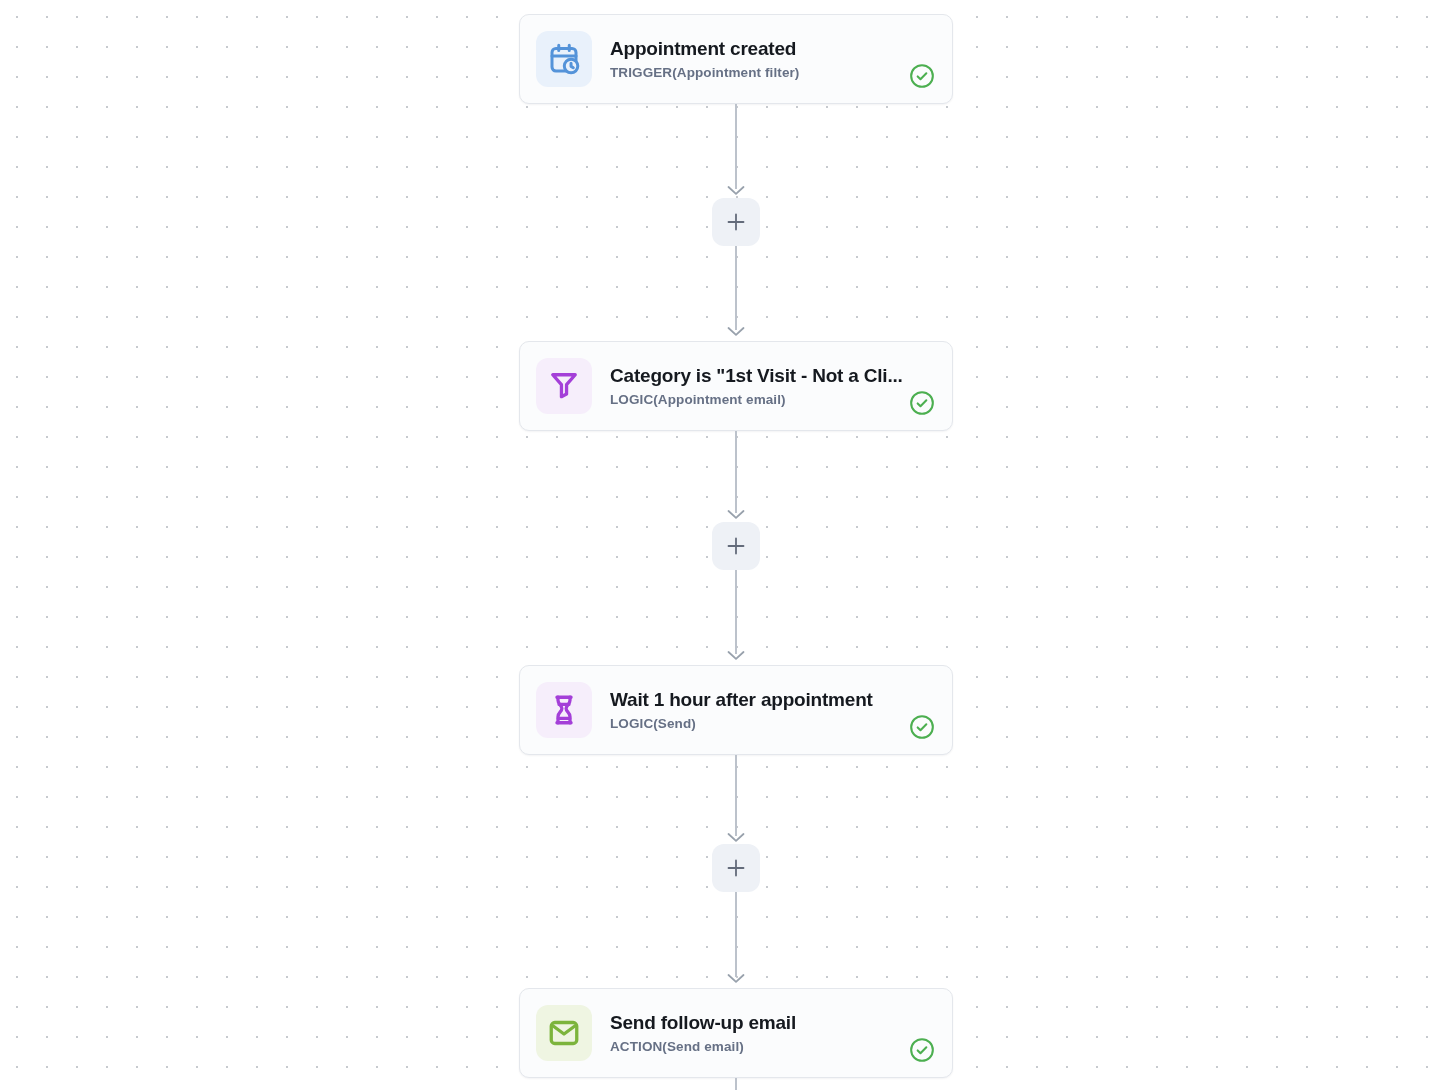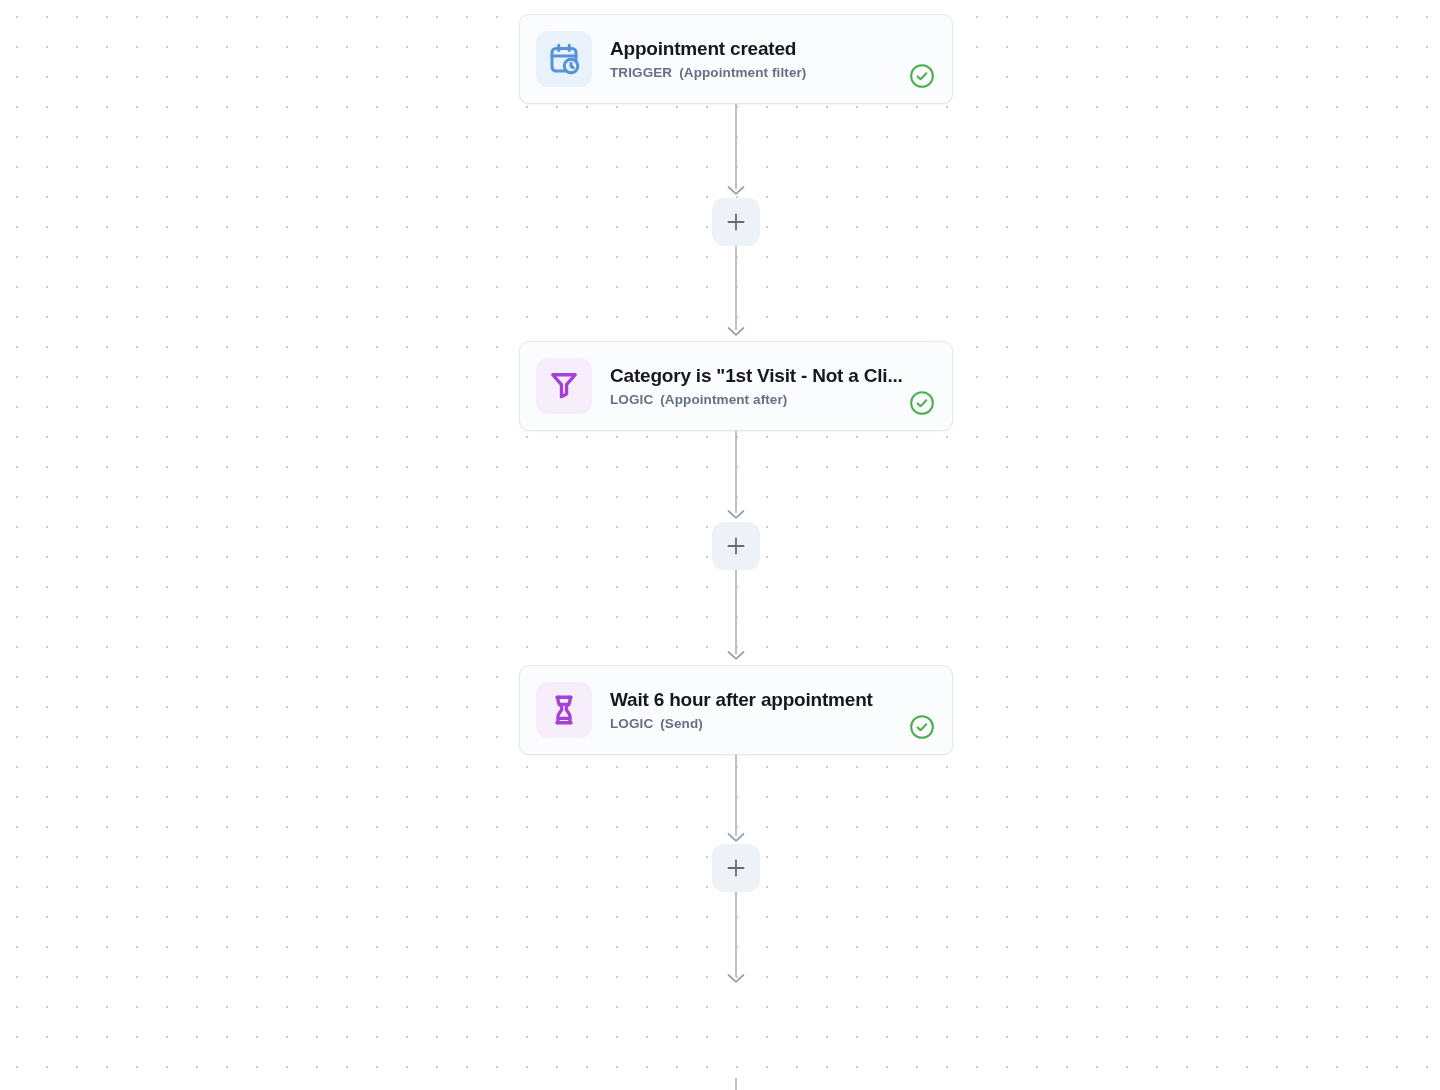--- a/index.html
+++ b/index.html
@@ -28,21 +28,21 @@
   .tile--blue   { background:#e9f1fb; color:#5493d9; }
   .tile--purple { background:#f6eefb; color:#a43fd8; }
   .tile--green  { background:#eff5e2; color:#7cb43c; }
   .node-text { margin-left:18px; display:flex; flex-direction:column; gap:5px; min-width:0; }
   .node-title {
     font-size:19px; font-weight:700; color:#15191f; letter-spacing:-0.2px;
     white-space:nowrap; overflow:hidden; text-overflow:ellipsis; max-width:332px;
   }
   .node-sub {
     font-size:13.5px; font-weight:700; color:#667085; letter-spacing:0.1px;
-    white-space:nowrap; display:flex; gap:7px;
+    white-space:nowrap; display:flex; 
   }
   .node-status { position:absolute; right:17px; bottom:14px; width:26px; height:26px; }
 
   
   .plus-btn {
     position:absolute; left:712px; width:48px; height:48px;
     background:#eef1f6; border:none; border-radius:12px;
     display:flex; align-items:center; justify-content:center; cursor:pointer;
   }
 
@@ -106,21 +106,21 @@
   <div class="node" style="top:341px">
     <div class="node-icon-tile tile--purple">
       <svg width="36" height="36" viewBox="0 0 24 24" fill="none" stroke="currentColor" stroke-width="2.2" stroke-linecap="round" stroke-linejoin="round">
         <path d="M4.5 4.5h15l-5.8 6.6v6.3l-3.4 1.7v-8z"></path>
       </svg>
     </div>
     <div class="node-text">
       <div class="node-title">Category is "1st Visit - Not a Cli...</div>
       <div class="node-sub">
         <span>LOGIC</span>
-        <span>(Appointment after)</span>
+        <span>(Appointment email)</span>
       </div>
     </div>
     <svg class="node-status" viewBox="0 0 24 24" fill="none" stroke="#4caf50" stroke-width="1.9" stroke-linecap="round" stroke-linejoin="round">
       <circle cx="12" cy="12" r="10"></circle>
       <path d="M8 12.4l2.6 2.6 5.4-5.5"></path>
     </svg>
   </div>
 
   <div class="connector" style="top:431px;height:88px">
     <div class="line"></div>
@@ -144,21 +144,21 @@
 
   <div class="node" style="top:665px">
     <div class="node-icon-tile tile--purple">
       <svg width="36" height="36" viewBox="0 0 24 24" fill="none" stroke="currentColor" stroke-width="2.2" stroke-linecap="round" stroke-linejoin="round">
         <path d="M7.3 3.5h9.4M7.3 20.5h9.4"></path>
         <path d="M8 3.5v2c0 3 2.6 3.4 2.6 5.5 0 2.1-2.6 2.5-2.6 5.5v4M16 3.5v2c0 3-2.6 3.4-2.6 5.5 0 2.1 2.6 2.5 2.6 5.5v4"></path>
         <path d="M8.7 8.3h6.6M8.2 17.6h7.6"></path>
       </svg>
     </div>
     <div class="node-text">
-      <div class="node-title">Wait 6 hour after appointment</div>
+      <div class="node-title">Wait 1 hour after appointment</div>
       <div class="node-sub">
         <span>LOGIC</span>
         <span>(Send)</span>
       </div>
     </div>
     <svg class="node-status" viewBox="0 0 24 24" fill="none" stroke="#4caf50" stroke-width="1.9" stroke-linecap="round" stroke-linejoin="round">
       <circle cx="12" cy="12" r="10"></circle>
       <path d="M8 12.4l2.6 2.6 5.4-5.5"></path>
     </svg>
   </div>
@@ -176,18 +176,37 @@
       </svg>
   </button>
 
   <div class="connector" style="top:892px;height:91px">
     <div class="line"></div>
     <svg class="chev" width="18" height="9" viewBox="0 0 18 9" fill="none" stroke="#98a1ac" stroke-width="1.8" stroke-linecap="round" stroke-linejoin="round">
         <path d="M1.5 1 L9 7.8 L16.5 1"></path>
       </svg>
   </div>
 
+  <div class="node" style="top:988px">
+    <div class="node-icon-tile tile--green">
+      <svg width="36" height="36" viewBox="0 0 24 24" fill="none" stroke="currentColor" stroke-width="2.2" stroke-linecap="round" stroke-linejoin="round">
+        <rect x="3.5" y="5" width="17" height="14" rx="2.4"></rect>
+        <path d="M5 7.5l7 5.2 7-5.2"></path>
+      </svg>
+    </div>
+    <div class="node-text">
+      <div class="node-title">Send follow-up email</div>
+      <div class="node-sub">
+        <span>ACTION</span>
+        <span>(Send email)</span>
+      </div>
+    </div>
+    <svg class="node-status" viewBox="0 0 24 24" fill="none" stroke="#4caf50" stroke-width="1.9" stroke-linecap="round" stroke-linejoin="round">
+      <circle cx="12" cy="12" r="10"></circle>
+      <path d="M8 12.4l2.6 2.6 5.4-5.5"></path>
+    </svg>
+  </div>
 
   <div class="connector" style="top:1078px;height:12px">
     <div class="line line--full"></div>
   </div>
 
 </div>
 
 </body></html>

